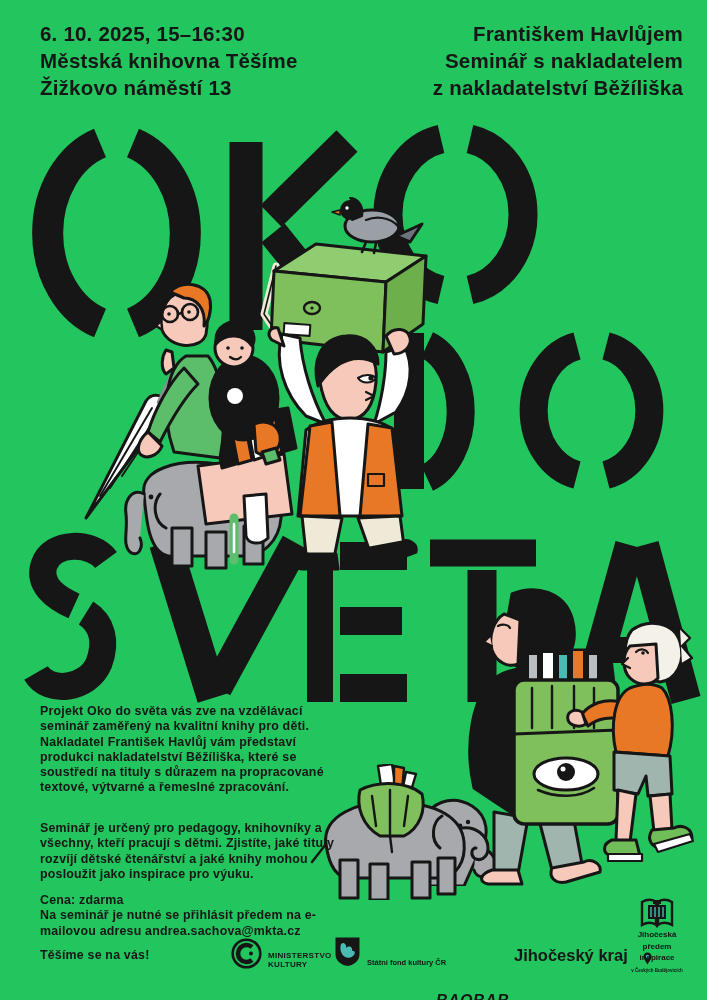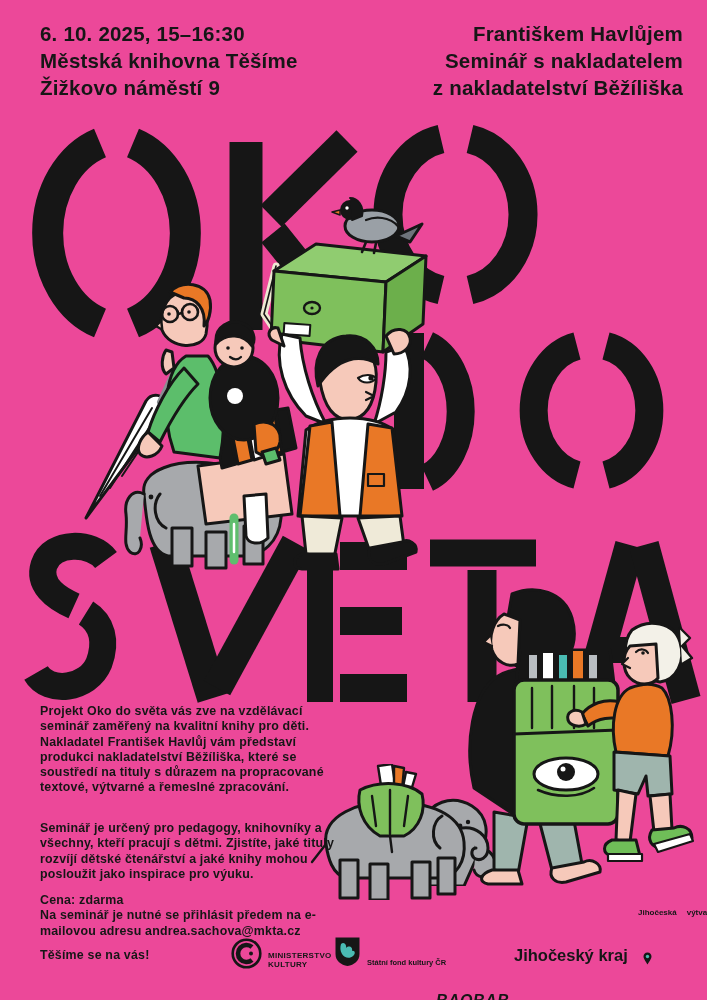--- a/index.html
+++ b/index.html
@@ -1,18 +1,18 @@
 <!DOCTYPE html>
 <html><head>
 <meta charset="utf-8">
 <style>
   html,body{margin:0;padding:0;}
   .poster{
     position:relative; width:707px; height:1000px; overflow:hidden;
-    background:#ec4899; color:#161616;
+    background:#22c55e; color:#161616;
     font-family:"Liberation Sans", sans-serif; font-weight:700;
   }
   .hdr{position:absolute; top:20px; font-size:20.5px; line-height:27px; letter-spacing:.2px;}
   .hdr-left{left:40px; text-align:left;}
   .hdr-right{right:24px; text-align:right;}
   .title-svg{position:absolute; left:0; top:0;}
   .illus{position:absolute;}
   .body-text{position:absolute; left:40px; width:296px; font-size:12.4px; line-height:15.3px; letter-spacing:.2px;}
   .p1{top:704px;} .p2{top:821px;} .p3{top:893px;} .closing{top:948px; width:200px;}
   .logo{position:absolute; display:flex; align-items:flex-end; gap:6px;}
@@ -27,21 +27,21 @@
   .logo-lib .l2{font-size:4.5px; margin-top:3px;}
 </style>
 </head>
 <body>
 
 <div class="poster">
 
   <div class="hdr hdr-left">
     <div>6. 10. 2025, 15–16:30</div>
     <div>Městská knihovna Těšíme</div>
-    <div>Žižkovo náměstí 9</div>
+    <div>Žižkovo náměstí 13</div>
   </div>
 
   <div class="hdr hdr-right">
     <div>Františkem Havlůjem</div>
     <div>Seminář s nakladatelem</div>
     <div>z nakladatelství Běžíliška</div>
   </div>
 
   <svg class="title-svg" width="707" height="1000" viewBox="0 0 707 1000" role="img" aria-label="OKO DO SVĚTA">
     <g stroke="#161616" fill="none" stroke-linecap="butt">
@@ -306,27 +306,27 @@
   </div>
 
   <div class="logo logo-kraj">
     <span>Jihočeský kraj</span>
     <svg width="9" height="13" viewBox="0 0 9 13">
       <path d="M4.5,0.5 C7,0.5 8.5,2.4 8.5,4.5 C8.5,7 5.5,10.5 4.5,12.5 C3.5,10.5 0.5,7 0.5,4.5 C0.5,2.4 2,0.5 4.5,0.5 Z" fill="#161616"></path>
       <circle cx="4.5" cy="4.5" r="1.7" fill="#4ABBB3"></circle>
     </svg>
   </div>
 
-  <div class="logo-lib logo" style="flex-direction:row;gap:10px;">
+  <div class="logo-lib logo" style="flex-direction:column;gap:2px;">
     <svg width="34" height="30" viewBox="0 0 34 30">
       <path d="M2,4 C7,1 13,1 16,4 L16,27 C13,24 7,24 2,27 Z" fill="none" stroke="#161616" stroke-width="2.4"></path>
       <path d="M32,4 C27,1 21,1 18,4 L18,27 C21,24 27,24 32,27 Z" fill="none" stroke="#161616" stroke-width="2.4"></path>
       <rect x="8" y="7" width="18" height="14" fill="#161616"></rect>
       <path d="M11,9 L11,19 M15,9 L15,19 M19,9 L19,19 M23,9 L23,19" stroke="#4ABBB3" stroke-width="1.4"></path>
       <rect x="13" y="2" width="8" height="4" fill="#161616"></rect>
     </svg>
     <div class="l1">Jihočeská</div>
-    <div class="l1">výtvarné</div>
+    <div class="l1">předem</div>
     <div class="l1">inspirace</div>
     <div class="l2">v Českých Budějovicích</div>
   </div>
 
 </div>
 
 </body></html>

